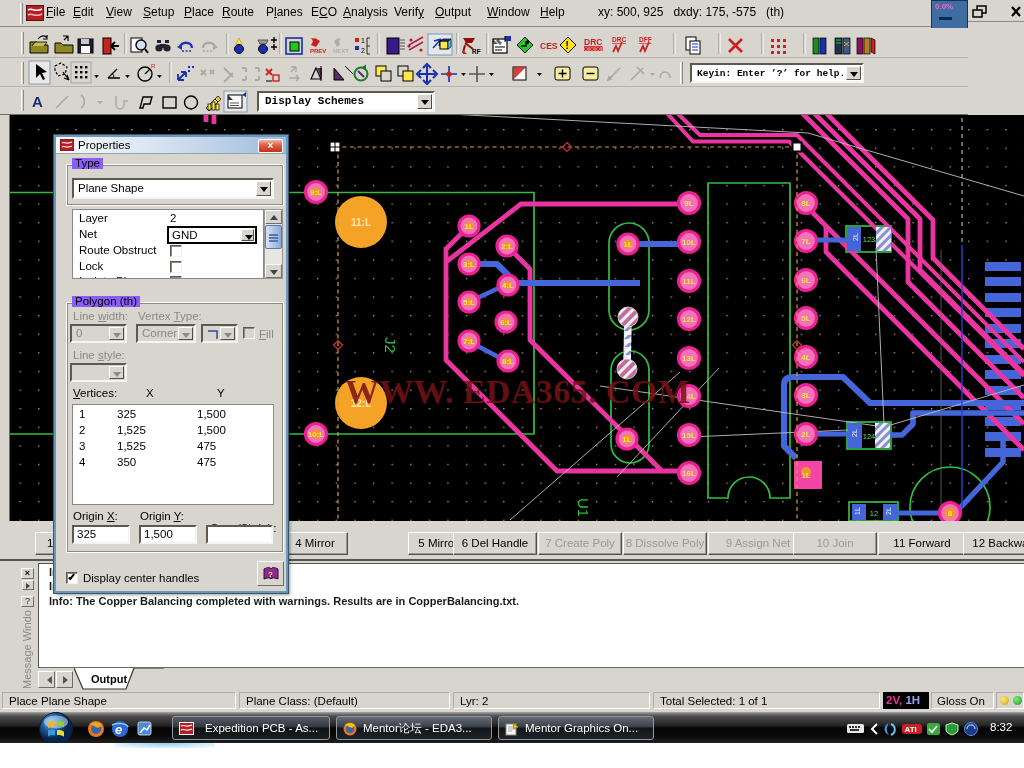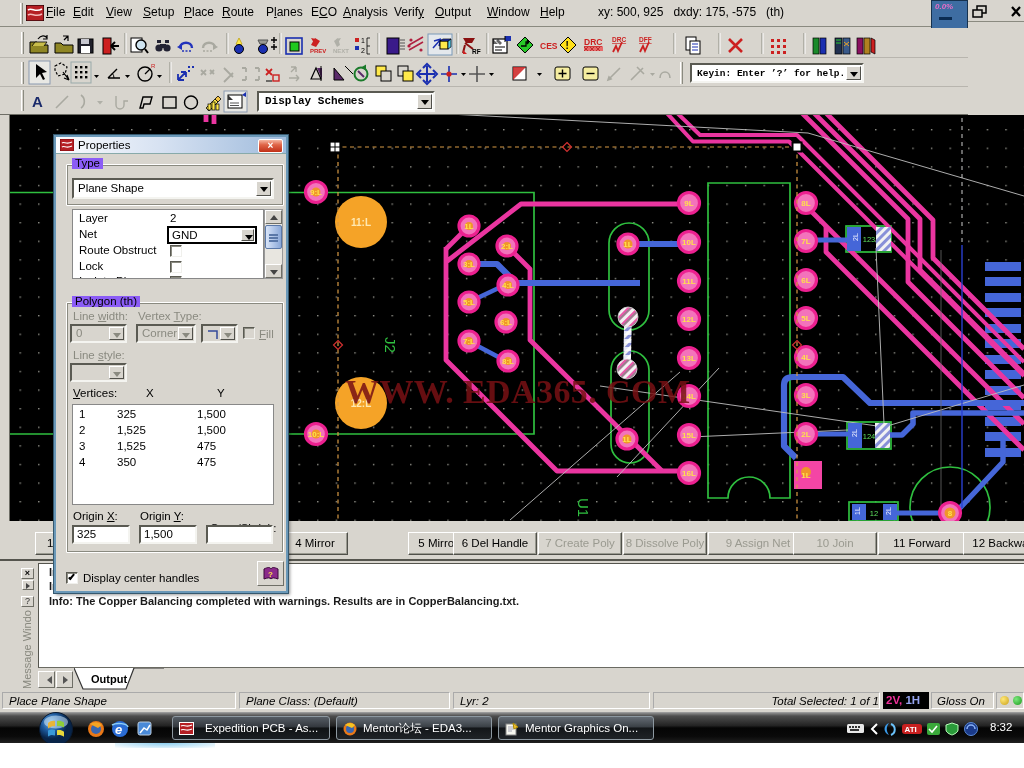--- a/index.html
+++ b/index.html
@@ -1,17 +1,17 @@
 <!DOCTYPE html>
 <html><head><meta charset="utf-8"><style>
 *{margin:0;padding:0;box-sizing:border-box;}
 html,body{width:1024px;height:768px;overflow:hidden;background:#fff;font-family:"Liberation Sans",sans-serif;}
 #scr{position:relative;width:1024px;height:768px;background:#d8d5ce;}
 .abs{position:absolute;}
-.sunk{border-top:1px solid #7d7d74;border-left:1px solid #7d7d74;border-bottom:1px solid #fff;border-right:1px solid #fff;font-style:italic;}
+.sunk{border-top:1px solid #7d7d74;border-left:1px solid #7d7d74;border-bottom:1px solid #fff;border-right:1px solid #fff;}
 .raise{border-top:1px solid #fff;border-left:1px solid #fff;border-bottom:1px solid #6e6e66;border-right:1px solid #6e6e66;background:#d8d5ce;}
 .grip{position:absolute;width:3px;border-left:1px solid #fff;border-right:1px solid #8a8a80;}
 .mi{position:absolute;font-size:12px;color:#000;letter-spacing:0;}
 .mi u{text-decoration:underline;}
 .btn{position:absolute;height:23px;background:#d8d5ce;border-top:1px solid #fff;border-left:1px solid #fff;border-right:1px solid #50504a;border-bottom:1px solid #50504a;box-shadow:inset -1px -1px 0 #9a9a90;font-size:11.5px;text-align:center;line-height:21px;color:#000;}
 .btn.dis{color:#9a9a90;}
 .combo{position:absolute;background:#fff;border:2px solid;border-color:#5a5a52 #f4f4f0 #f4f4f0 #5a5a52;}
 .cbtn{position:absolute;right:1px;top:1px;bottom:1px;width:15px;background:#d8d5ce;border-top:1px solid #fff;border-left:1px solid #fff;border-right:1px solid #50504a;border-bottom:1px solid #50504a;}
 .cbtn:after{content:"";position:absolute;left:3px;top:5px;border:4px solid transparent;border-top:5px solid #000;}
 .cbtn.dis:after{border-top-color:#8a8a80;}
@@ -52,21 +52,21 @@
 </div>
 
 <div class="abs" style="left:940px;top:0;width:84px;height:22px;border-bottom:1px solid #8a8a80;"></div>
 <svg class="abs" style="left:968px;top:4px;" width="56" height="16" viewBox="0 0 56 16">
       <g stroke="#000" fill="none" stroke-width="1.5">
         <rect x="9" y="2" width="9" height="7"></rect>
         <rect x="5" y="6" width="9" height="7" fill="#d8d5ce"></rect>
       </g>
       <path d="M44,3 L52,12 M52,3 L44,12" stroke="#000" stroke-width="2.2"></path>
     </svg>
-<div class="abs" style="left:931px;top:0;width:37px;height:29px;background:#3e6da2;border:1px solid #16324f;font-style:italic;">
+<div class="abs" style="left:931px;top:0;width:37px;height:29px;background:#3e6da2;border:1px solid #16324f;">
  <div class="abs" style="left:3px;top:1px;font-size:8px;color:#e86ec8;font-weight:bold;">0.0%</div>
  <div class="abs" style="left:7px;top:16px;width:13px;height:3px;background:#0b2c52;"></div>
 </div>
 
 <div class="tb" style="top:28px;height:30px;border-bottom:1px solid #b8b5ae;">
 <div class="grip" style="left:21px;top:4px;height:22px;"></div>
 <svg class="abs" style="left:0;top:0;" width="900" height="30" viewBox="0 0 900 30">
 <g>
 
 <path d="M30,14 h7 l2,3 h9 v8 h-18 z" fill="#8f8624" stroke="#000" stroke-width="1"></path>
@@ -589,21 +589,21 @@
         <path d="M0,0 L9,21 H52 L60,0" fill="#fff" stroke="#333" stroke-width="1.2"></path>
         <text x="17" y="15" font-size="11" font-weight="bold">Output</text>
         <line x1="60" y1="0" x2="90" y2="0" stroke="#333"></line>
       </svg>
 </div>
 
 <div class="abs" style="left:0;top:690px;width:1024px;height:22px;background:#d8d5ce;">
  <div class="abs sunk lbl" style="left:2px;top:2px;width:234px;height:17px;line-height:16px;padding-left:6px;border-color:#aaa #fff #fff #aaa;">Place Plane Shape</div>
  <div class="abs sunk lbl" style="left:239px;top:2px;width:211px;height:17px;line-height:16px;padding-left:6px;border-color:#aaa #fff #fff #aaa;">Plane Class: (Default)</div>
  <div class="abs sunk lbl" style="left:453px;top:2px;width:197px;height:17px;line-height:16px;padding-left:6px;border-color:#aaa #fff #fff #aaa;">Lyr: 2</div>
- <div class="abs sunk lbl" style="left:653px;top:2px;width:227px;height:17px;line-height:16px;padding-left:6px;border-color:#aaa #fff #fff #aaa;text-align:right;">Total Selected: 1 of 1</div>
+ <div class="abs sunk lbl" style="left:653px;top:2px;width:227px;height:17px;line-height:16px;padding-left:6px;border-color:#aaa #fff #fff #aaa;">Total Selected: 1 of 1</div>
  <div class="abs lbl" style="left:883px;top:2px;width:46px;height:17px;line-height:16px;background:#000;font-weight:bold;padding-left:3px;"><span style="color:#f0309a;">2V,</span><span style="color:#96a4f0;"> 1H</span></div>
  <div class="abs sunk lbl" style="left:931px;top:2px;width:63px;height:17px;line-height:16px;padding-left:5px;border-color:#aaa #fff #fff #aaa;">Gloss On</div>
  <div class="abs sunk" style="left:996px;top:2px;width:28px;height:17px;border-color:#aaa #fff #fff #aaa;">
   <span class="abs" style="left:3px;top:3px;width:9px;height:9px;border-radius:50%;background:radial-gradient(circle at 35% 35%,#ffe878,#caa018);"></span>
   <span class="abs" style="left:16px;top:3px;width:9px;height:9px;border-radius:50%;background:radial-gradient(circle at 35% 35%,#7de87d,#1a9a1a);"></span>
  </div>
 </div>
 
 <div class="abs" style="left:0;top:712px;width:1024px;height:31px;background:linear-gradient(180deg,#8a8a8a 0%,#4e4e4e 10%,#232323 42%,#050505 50%,#0a0a0a 78%,#202020 100%);border-top:1px solid #9a9a9a;">
  <svg class="abs" style="left:36px;top:-3px;" width="40" height="38" viewBox="0 0 40 38">

